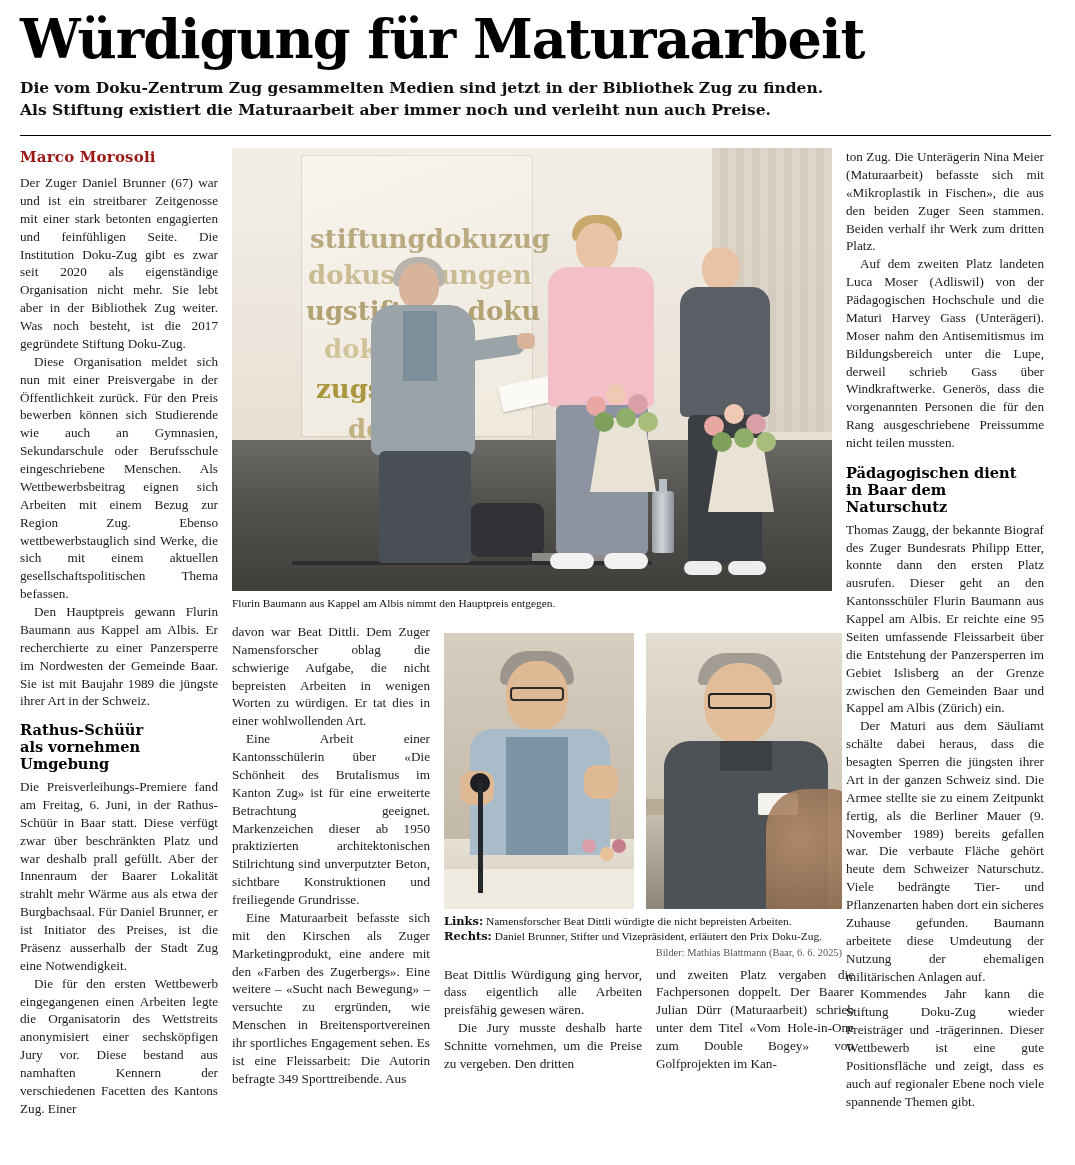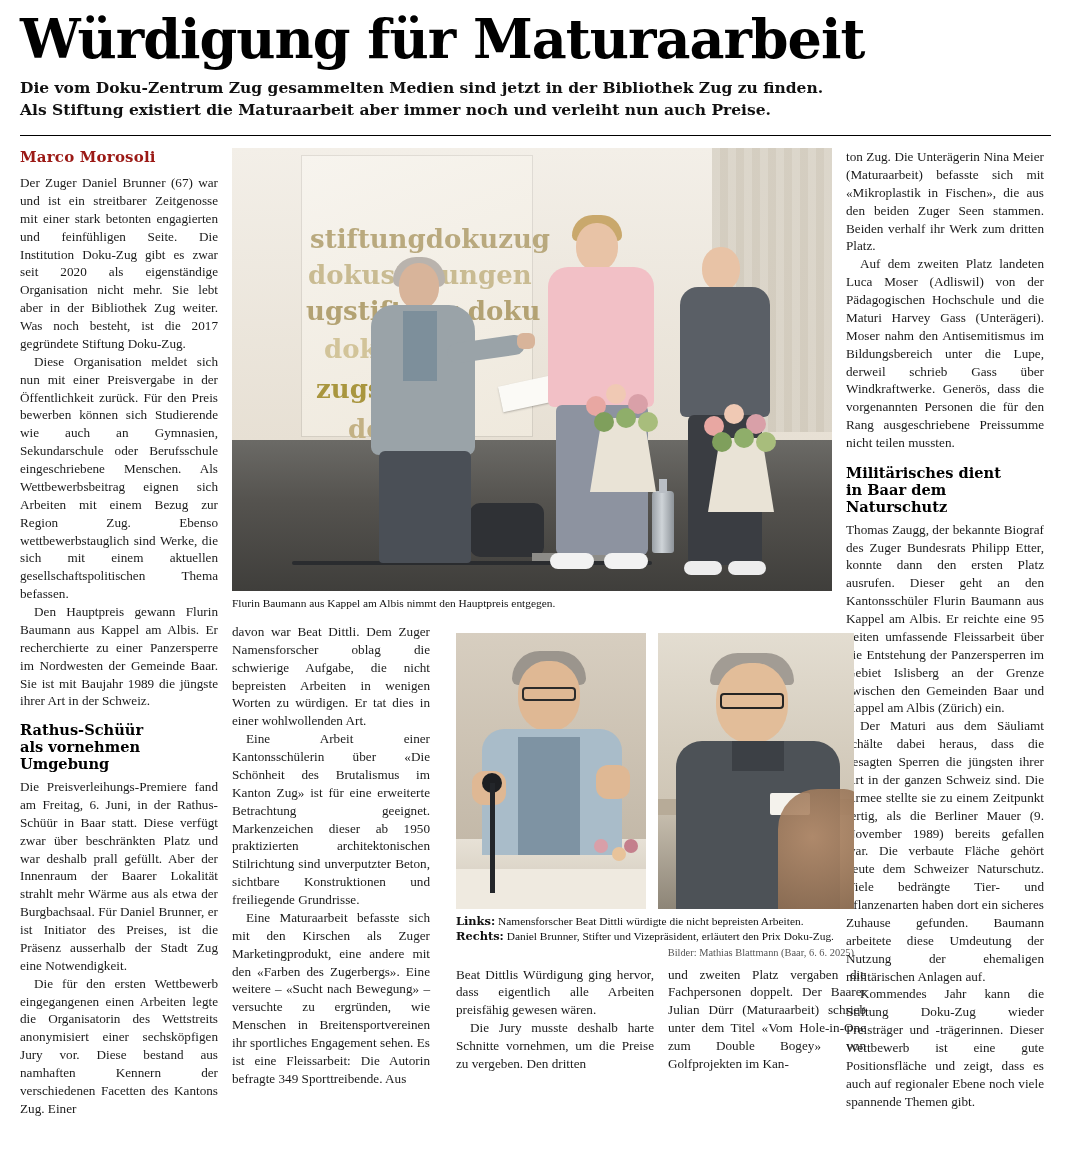--- a/index.html
+++ b/index.html
@@ -91,21 +91,21 @@
   .caption b { font-family: "DejaVu Serif", serif; }
   .credit {
     font-size: 10.4px;
     color: #555;
     text-align: right;
     margin-top: 3px;
   }
 
   .mid-text-2col {
     display: flex;
-    gap: 26px;
+    gap: 14px;
     margin-top: 12px;
   }
   .mid-text-2col .c { width: 198px; flex: 0 0 198px; }
 
   .photo-row {
     display: flex;
     gap: 12px;
     margin-top: 10px;
   }
   .photo-small {
@@ -388,20 +388,20 @@
               <p class="body first">und zweiten Platz vergaben die Fachpersonen doppelt. Der Baarer Julian Dürr (Maturaarbeit) schrieb unter dem Titel «Vom Hole-in-One zum Double Bogey» von Golfprojekten im Kan-</p>
             </div>
           </div>
         </div>
       </div>
     </div>
 
     <div class="col col-right">
       <p class="body first">ton Zug. Die Unterägerin Nina Meier (Maturaarbeit) befasste sich mit «Mikroplastik in Fischen», die aus den beiden Zuger Seen stammen. Beiden verhalf ihr Werk zum dritten Platz.</p>
       <p class="body">Auf dem zweiten Platz landeten Luca Moser (Adliswil) von der Pädagogischen Hochschule und die Maturi Harvey Gass (Unterägeri). Moser nahm den Antisemitismus im Bildungsbereich unter die Lupe, derweil schrieb Gass über Windkraftwerke. Generös, dass die vorgenannten Personen die für den Rang ausgeschriebene Preissumme nicht teilen mussten.</p>
-      <div class="subhead" style="white-space:pre-line">Militärisches dient
+      <div class="subhead" style="white-space:pre-line">Pädagogischen dient
 in Baar dem Naturschutz</div>
       <p class="body first">Thomas Zaugg, der bekannte Biograf des Zuger Bundesrats Philipp Etter, konnte dann den ersten Platz ausrufen. Dieser geht an den Kantonsschüler Flurin Baumann aus Kappel am Albis. Er reichte eine 95 Seiten umfassende Fleissarbeit über die Entstehung der Panzersperren im Gebiet Islisberg an der Grenze zwischen den Gemeinden Baar und Kappel am Albis (Zürich) ein.</p>
       <p class="body">Der Maturi aus dem Säuliamt schälte dabei heraus, dass die besagten Sperren die jüngsten ihrer Art in der ganzen Schweiz sind. Die Armee stellte sie zu einem Zeitpunkt fertig, als die Berliner Mauer (9. November 1989) bereits gefallen war. Die verbaute Fläche gehört heute dem Schweizer Naturschutz. Viele bedrängte Tier- und Pflanzenarten haben dort ein sicheres Zuhause gefunden. Baumann arbeitete diese Umdeutung der Nutzung der ehemaligen militärischen Anlagen auf.</p>
       <p class="body">Kommendes Jahr kann die Stiftung Doku-Zug wieder Preisträger und -trägerinnen. Dieser Wettbewerb ist eine gute Positionsfläche und zeigt, dass es auch auf regionaler Ebene noch viele spannende Themen gibt.</p>
     </div>
   </div>
 </div>
 
 </body></html>

